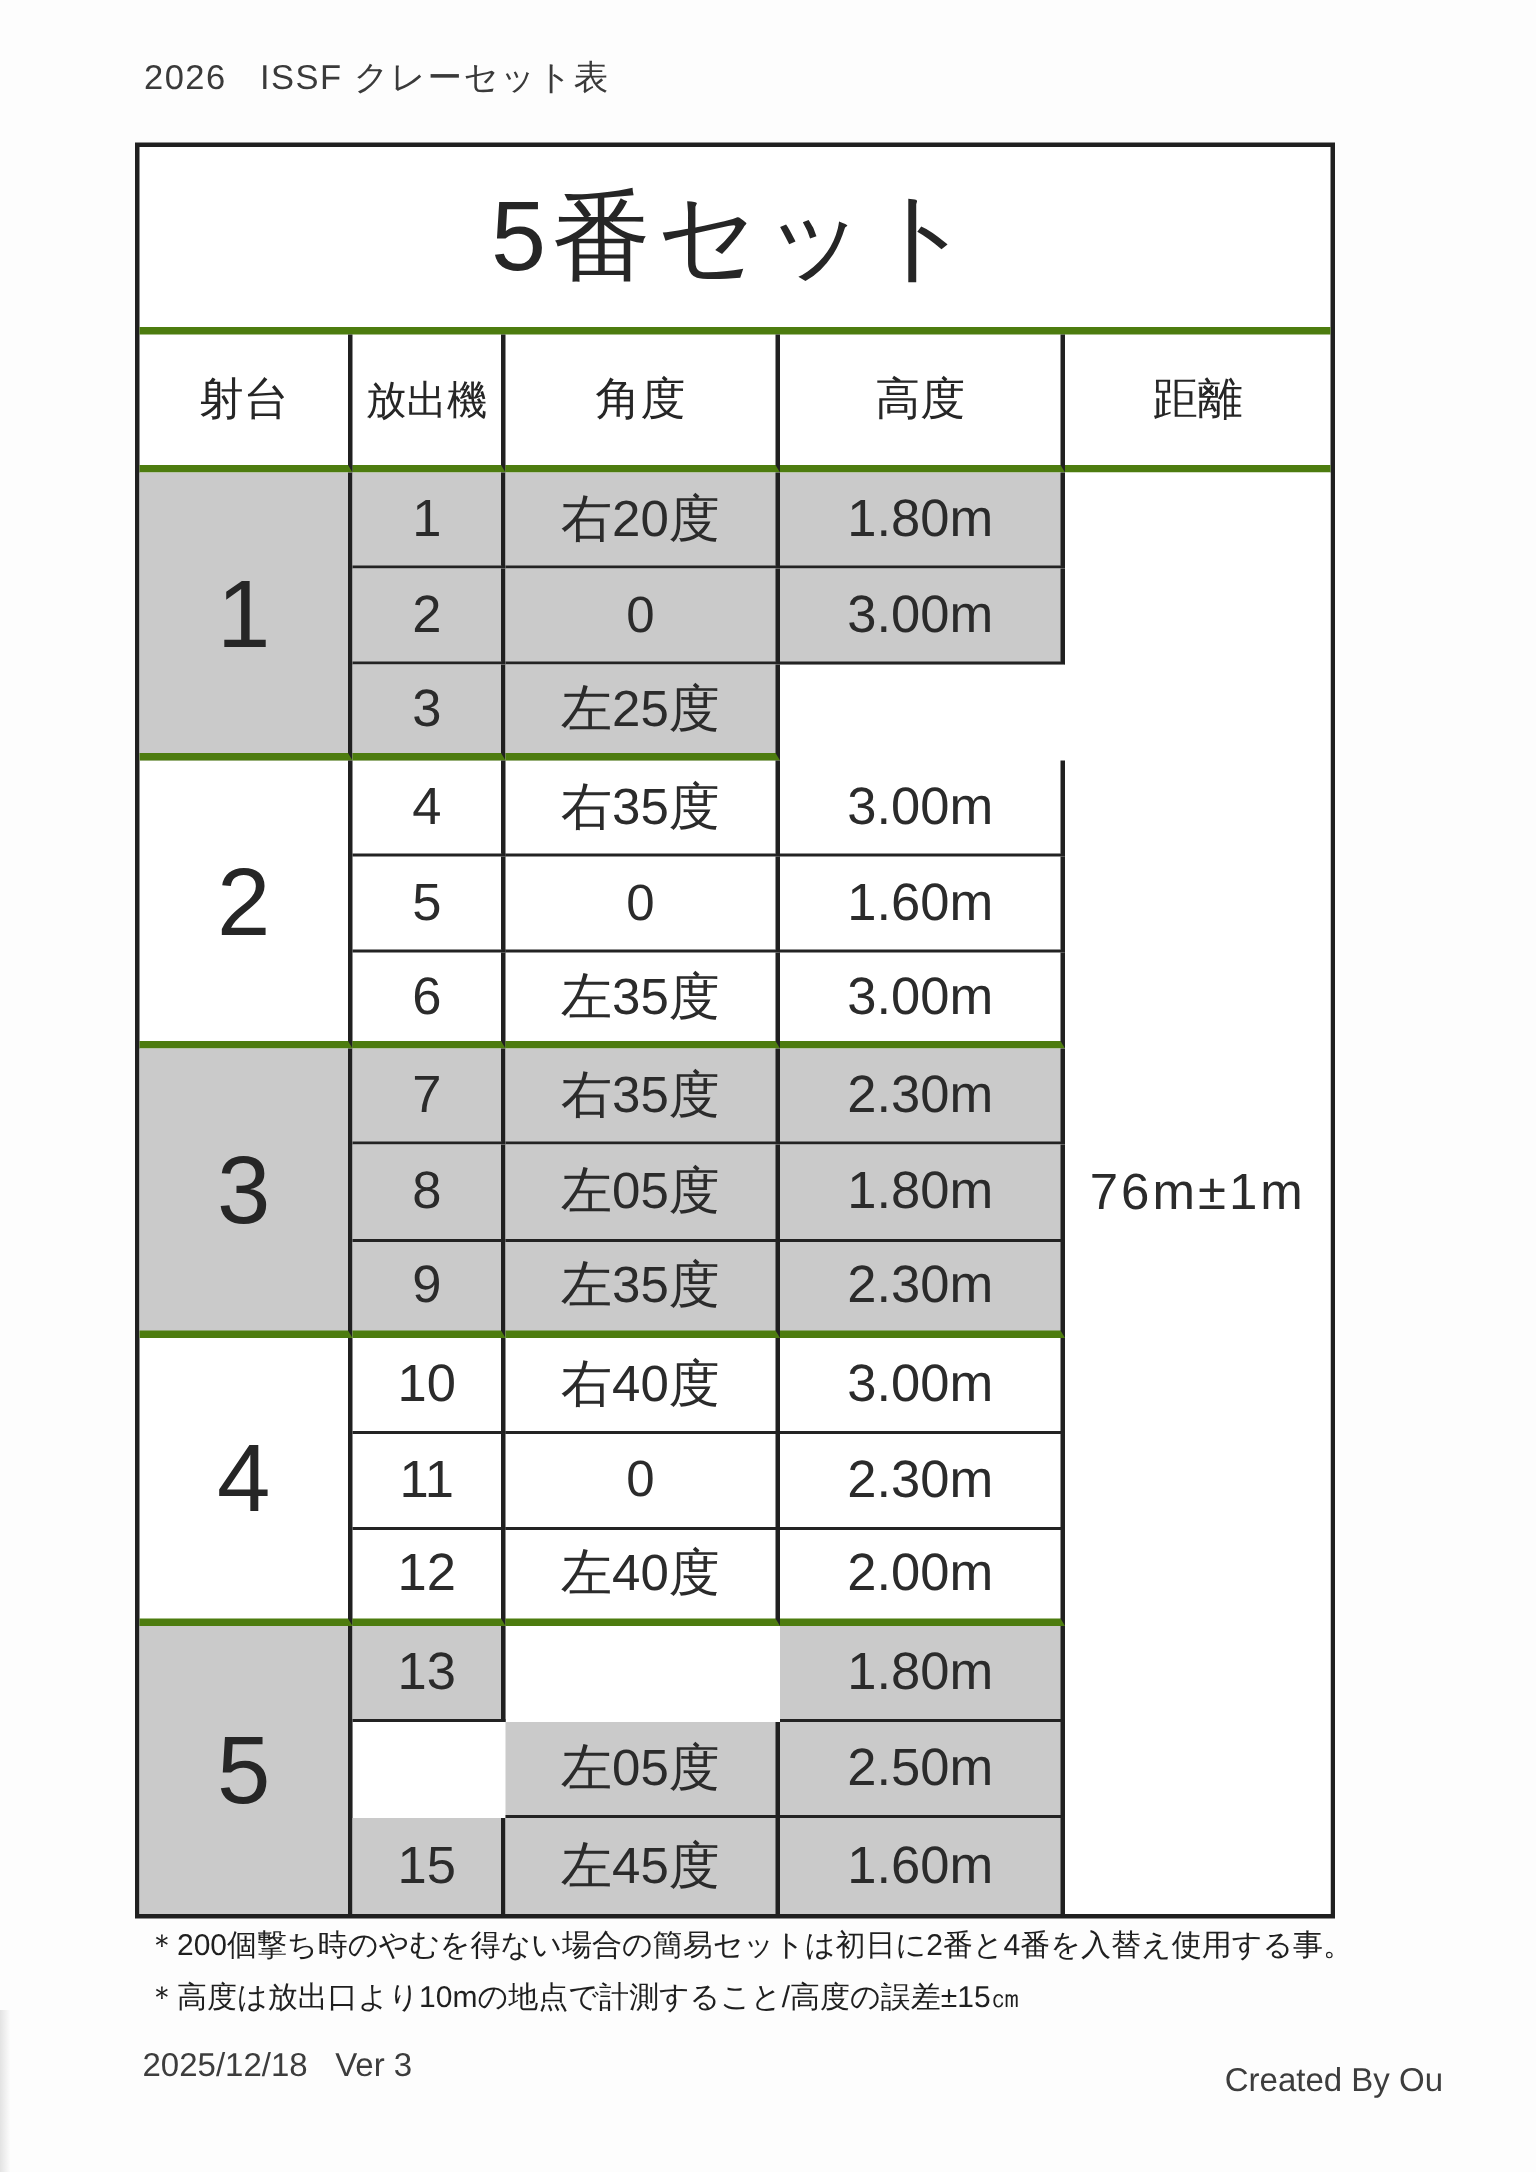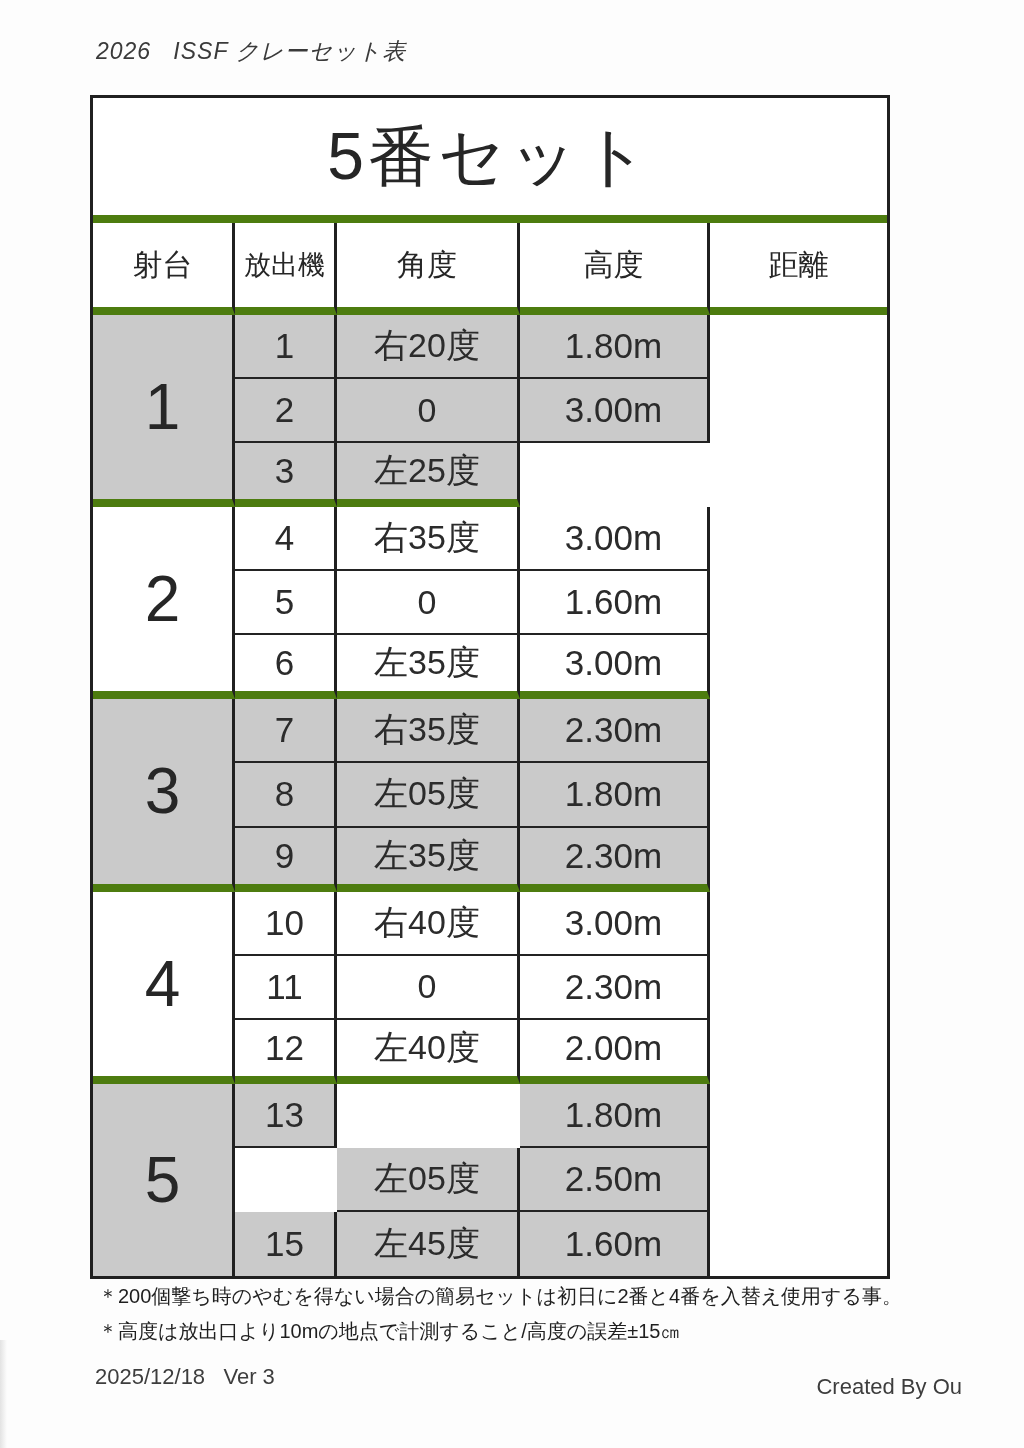--- a/index.html
+++ b/index.html
@@ -5,37 +5,37 @@
   html,body{margin:0;padding:0;}
   body{
     width:1024px;height:1448px;position:relative;
     background:#fdfdfd;
     font-family:"Liberation Sans","DejaVu Sans",sans-serif;
     color:#2b2b2b;
     overflow:hidden;
   }
   .doc-header{
     position:absolute;left:96px;top:36px;
-    font-size:23px;letter-spacing:1px;color:#3a3a3a;white-space:pre;font-style:italic;
+    font-size:23px;letter-spacing:1px;color:#3a3a3a;white-space:pre;
   }
   .sheet-table{
     position:absolute;left:90px;top:95px;width:800px;height:1184px;
     border:3px solid #202020;box-sizing:border-box;
     display:grid;
     grid-template-columns:142px 102px 183px 190px 1fr;
     grid-template-rows:125px 92px repeat(15,1fr);
     background:#fff;
   }
   .cell{
     display:flex;align-items:center;justify-content:center;
     box-sizing:border-box;overflow:hidden;
   }
   .br{border-right:3px solid #202020;}
   .bb2{border-bottom:2px solid #232323;}
-  .bb3{border-bottom:8px solid #4d7c0f;}
+  .bb3{border-bottom:5px solid #4d7c0f;}
   .shaded{background:#cacaca;}
   .title-cell{grid-column:1/6;grid-row:1;font-size:66px;letter-spacing:4px;color:#262626;}
   .hdr{font-size:30px;color:#262626;}
   .hdr-machine{font-size:27px;}
   .stand{font-size:64px;color:#262626;}
   .num{font-size:35px;}
   .txt{font-size:34px;}
   .distance-cell{grid-column:5;grid-row:3/18;font-size:34px;letter-spacing:2px;background:#fff;}
   .note{
     position:absolute;left:98px;font-weight:400;font-size:20px;color:#1f1f1f;
@@ -110,20 +110,21 @@
 
   <div class="cell stand shaded br" style="grid-column:1;grid-row:15/18">5</div>
   <div class="cell num shaded br bb2" style="grid-column:2;grid-row:15">13</div>
   <div class="cell num shaded br bb2" style="grid-column:4;grid-row:15">1.80m</div>
   <div class="cell txt shaded br bb2" style="grid-column:3;grid-row:16">左05度</div>
   <div class="cell num shaded br bb2" style="grid-column:4;grid-row:16">2.50m</div>
   <div class="cell num shaded br" style="grid-column:2;grid-row:17">15</div>
   <div class="cell txt shaded br" style="grid-column:3;grid-row:17">左45度</div>
   <div class="cell num shaded br" style="grid-column:4;grid-row:17">1.60m</div>
 
+  <div class="cell distance-cell">76m±1m</div>
 
 </div>
 
 <div class="note note1">＊200個撃ち時のやむを得ない場合の簡易セットは初日に2番と4番を入替え使用する事。</div>
 <div class="note note2">＊高度は放出口より10mの地点で計測すること/高度の誤差±15㎝</div>
 
 <div class="footer-left">2025/12/18   Ver 3</div>
 <div class="footer-right">Created By Ou</div>
 
 <div class="scan-streak"></div>

